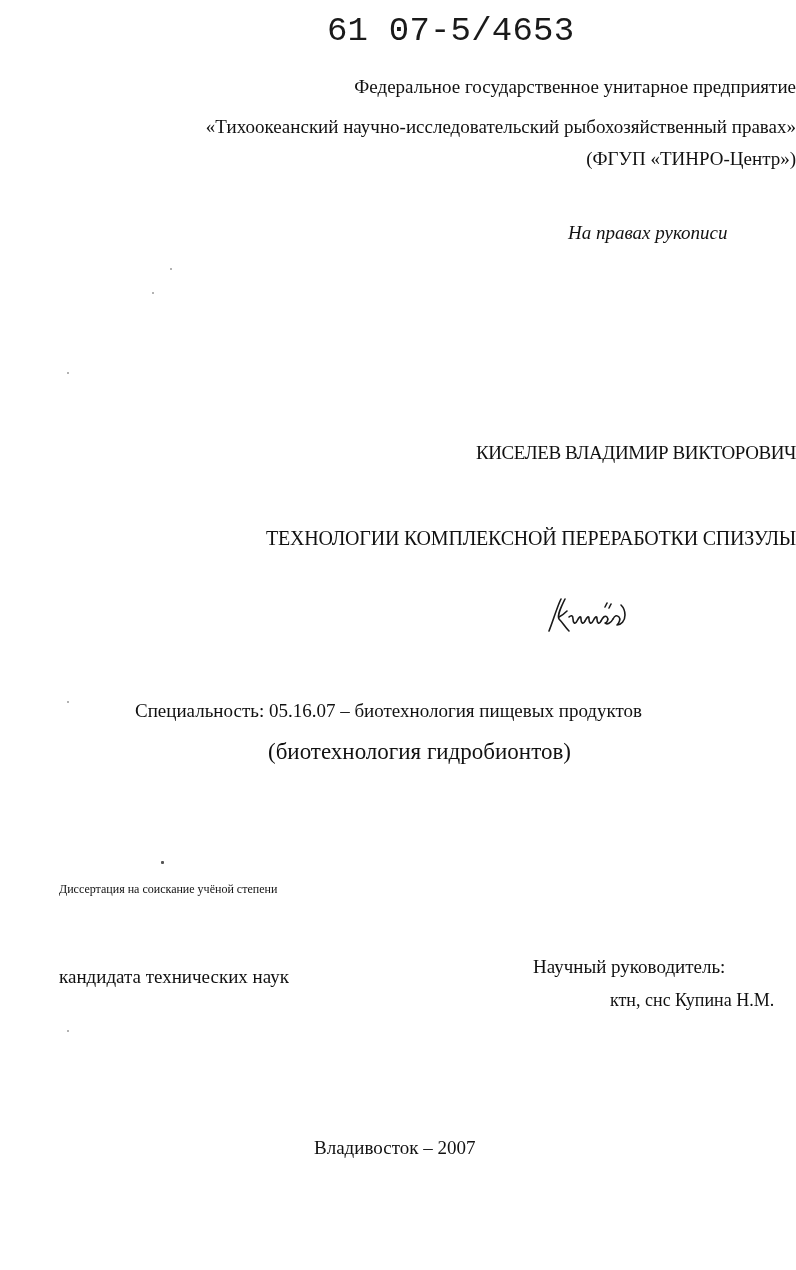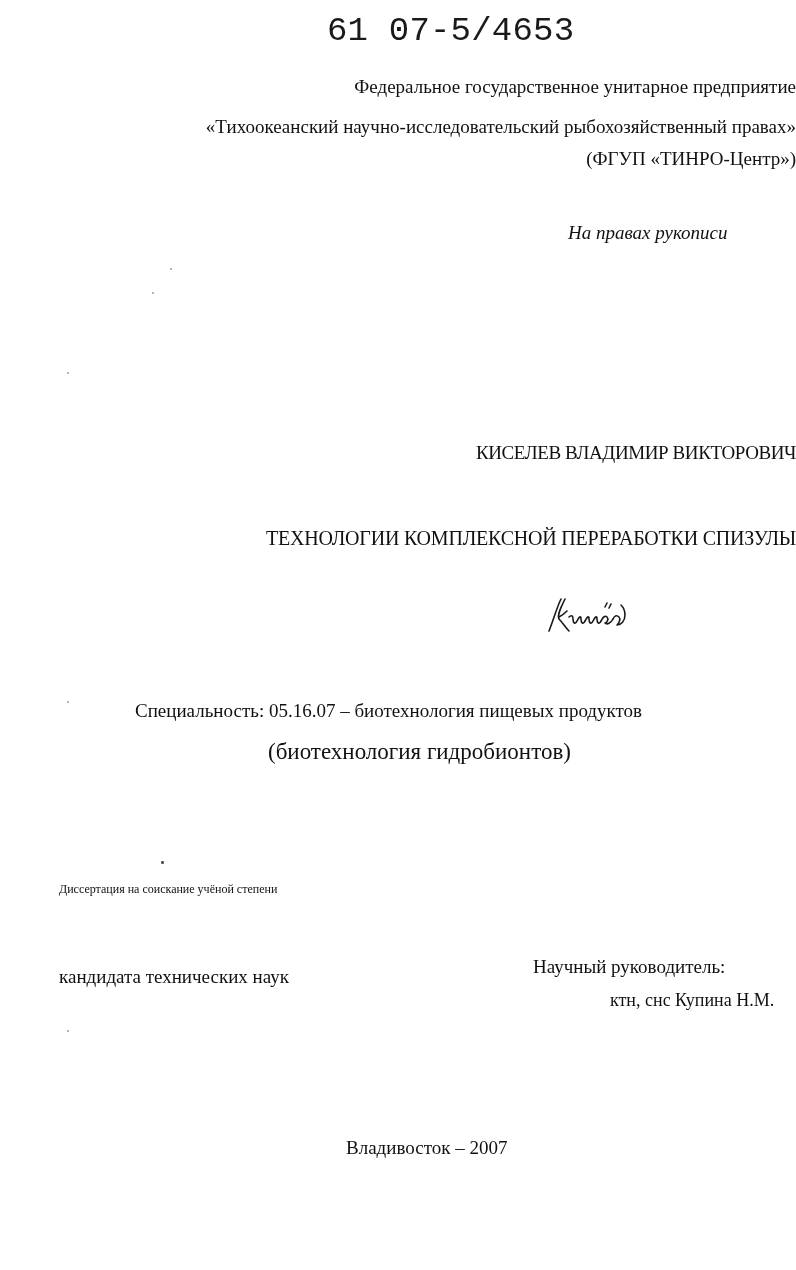--- a/index.html
+++ b/index.html
@@ -32,21 +32,21 @@
     .rights { font-size: 19px; top: 222px; left: 568px; font-style: italic; }
     .author { font-size: 19px; top: 442px; letter-spacing: -0.4px; }
     .title { font-size: 20px; font-weight: normal; top: 519px; letter-spacing: -0.2px; margin-top: 8px; }
     .signature { top: 585px; left: 535px; width: 120px; height: 55px; }
     .spec1 { font-size: 19px; top: 700px; left: 135px; }
     .spec2 { font-size: 23px; top: 739px; left: 268px; }
     .diss1 { font-size: 12px; top: 882px; left: 59px; text-align: center; }
     .diss2 { font-size: 19px; top: 918px; left: 59px; margin-top: 48px; }
     .sup1 { font-size: 19px; top: 956px; left: 533px; }
     .sup2 { font-size: 18px; top: 990px; left: 584px; margin-left: 26px; }
-    .city { font-size: 19px; top: 1137px; left: 314px; margin-left: 32px; }
+    .city { font-size: 19px; top: 1137px; left: 314px; }
     .speck {
       position: absolute;
       width: 2px; height: 2px;
       background: #9a9a9a;
       border-radius: 1px;
     }
   </style>
 </head>
 <body>
 

